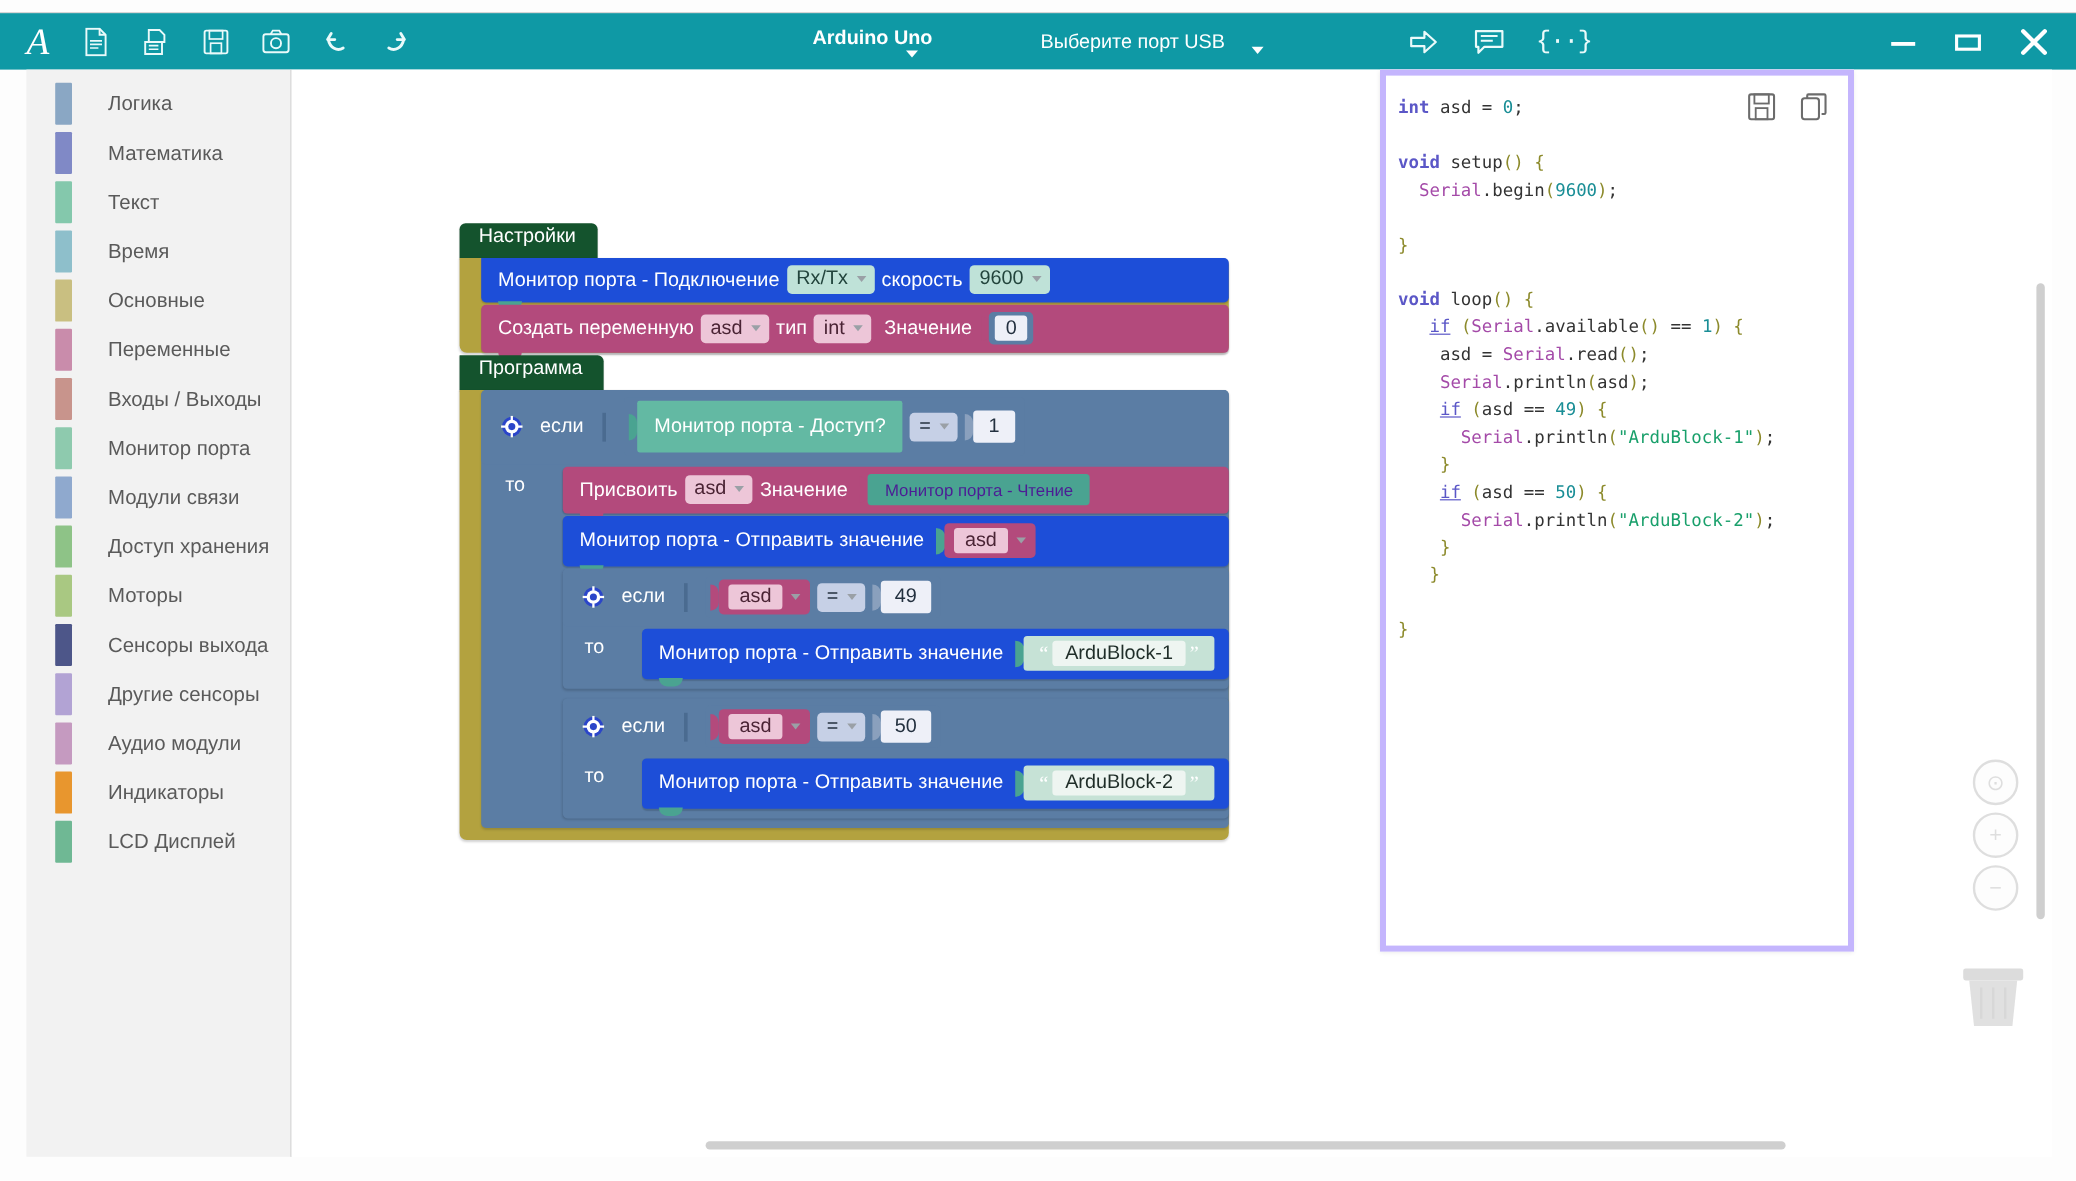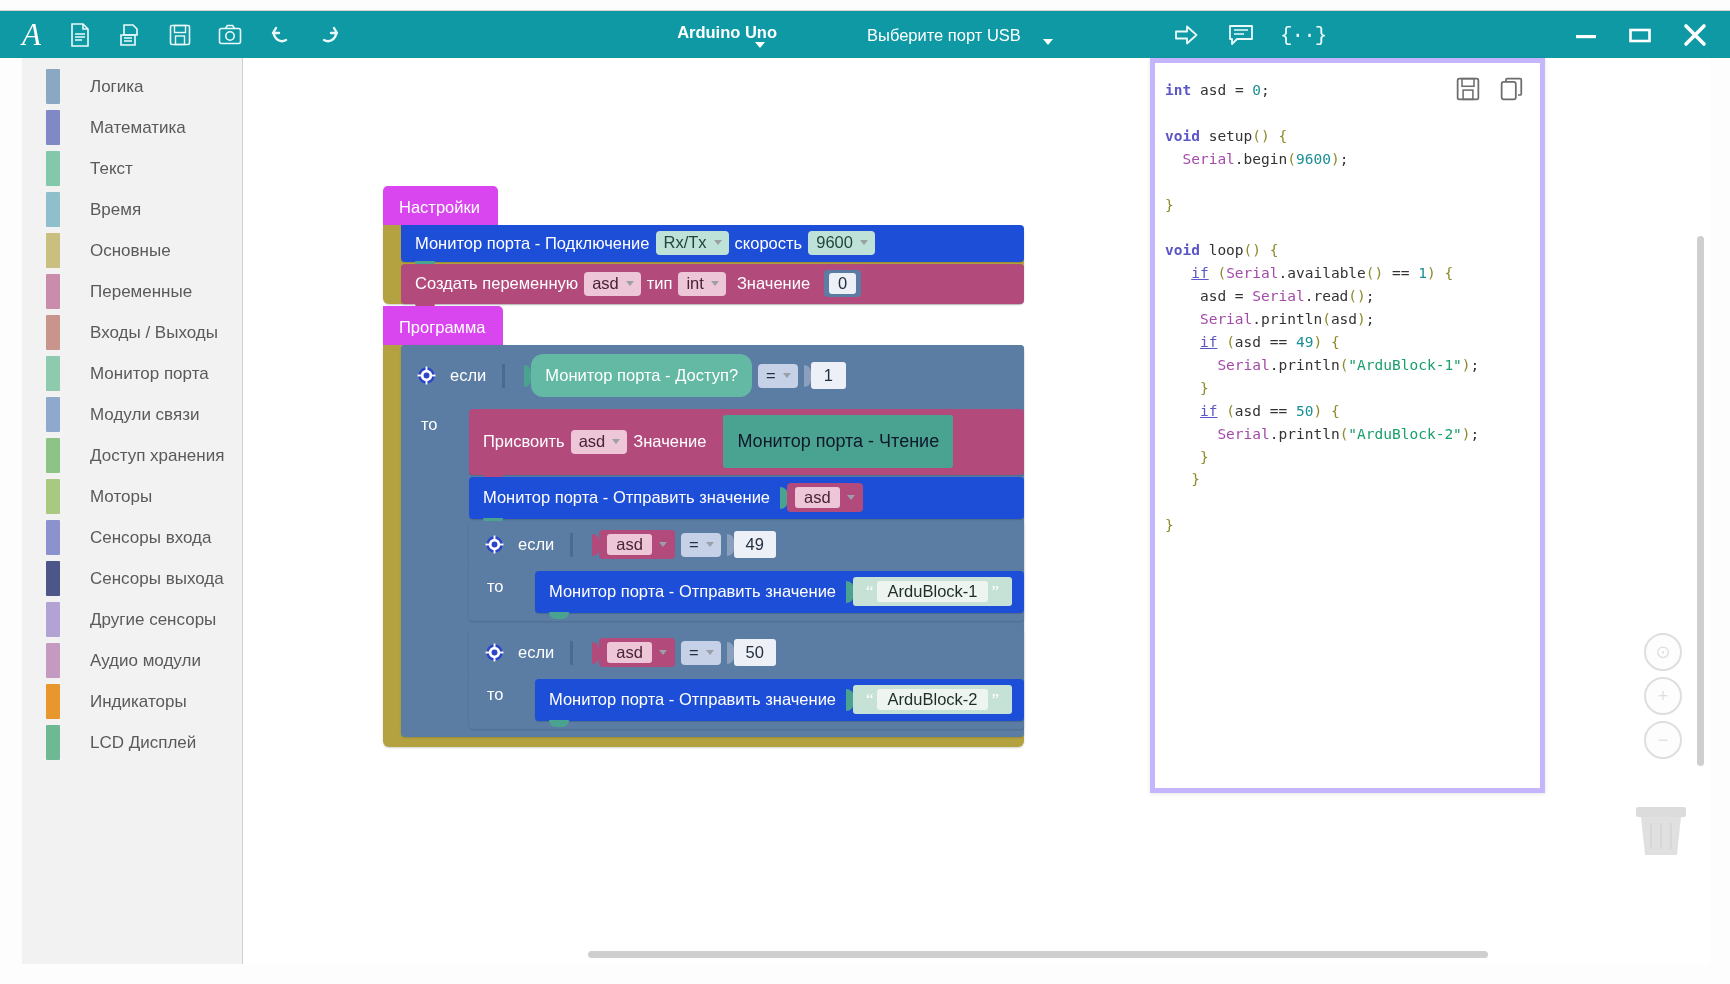--- a/index.html
+++ b/index.html
@@ -92,25 +92,25 @@
     background:#cfcfcf;border-radius:4px;
   }
   .vscroll{
     position:absolute;right:6px;top:178px;width:7px;height:530px;
     background:#cfcfcf;border-radius:4px;
   }
   
   .blocks{position:absolute;left:140px;top:128px;}
   .hat{
     position:relative;
-    background:#d946ef;
+    background:#14532d;
     color:#ffffff;
     font-size:16.5px;
     border-radius:5px 5px 0 0;
-    padding:12px 18px 8px 16px;
+    padding:2px 18px 8px 16px;
     display:inline-block;
     box-shadow:0 1px 1px rgba(0,0,0,.18);
   }
   .wrapper{
     background:#b3a23f;
     border-radius:0 6px 6px 6px;
     padding:0 0 0 18px;
     position:relative;
     box-shadow:0 1px 2px rgba(0,0,0,.18);
   }
@@ -332,24 +332,20 @@
         <span class="swatch" style="background:#8fa9ce"></span>
         <span class="cat-label">Модули связи</span>
       </div>
       <div class="cat">
         <span class="swatch" style="background:#8ec387"></span>
         <span class="cat-label">Доступ хранения</span>
       </div>
       <div class="cat">
         <span class="swatch" style="background:#a9c882"></span>
         <span class="cat-label">Моторы</span>
-      </div>
-      <div class="cat">
-        <span class="swatch" style="background:#8b92cd"></span>
-        <span class="cat-label">Сенсоры входа</span>
       </div>
       <div class="cat">
         <span class="swatch" style="background:#4d5689"></span>
         <span class="cat-label">Сенсоры выхода</span>
       </div>
       <div class="cat">
         <span class="swatch" style="background:#b2a3d4"></span>
         <span class="cat-label">Другие сенсоры</span>
       </div>
       <div class="cat">
@@ -433,21 +429,21 @@
                   <rect x="0.6" y="9" width="4" height="2"></rect>
                     <rect x="15.4" y="9" width="4" height="2"></rect>
                 </g>
               </svg>
             </span>
             <span>если</span>
             <span style="display:inline-block;width:9px;height:24px;border-left:3px solid #4a6b90;margin:0 6px 0 16px;"></span>
 
             <span style="display:inline-flex;align-items:center;background:#5b7da4;border-radius:4px;padding:3px 8px 3px 4px;">
               <span style="display:inline-block;width:7px;height:22px;background:#4aa391;border-radius:0 8px 8px 0;"></span>
-              <span style="background:#63b9a3;color:#ffffff;border-radius:12px;padding:12px 14px;font-size:16.5px;">Монитор порта - Доступ?</span>
+              <span style="background:#63b9a3;color:#ffffff;border-radius:2px;padding:12px 14px;font-size:16.5px;">Монитор порта - Доступ?</span>
               <span class="field f-blue" style="background:#c6d0e6;">
                 <span>=</span>
                 <span class="fcaret"></span>
               </span>
               <span style="display:inline-block;width:7px;height:22px;background:#8aa0bd;border-radius:0 8px 8px 0;"></span>
               <span style="background:#eef0f8;color:#23303f;border-radius:3px;padding:4px 13px;font-size:16.5px;">1</span>
             </span>
           </div>
 
           <div style="display:flex;align-items:flex-start;">
@@ -456,21 +452,21 @@
             <div style="padding-top:2px;">
 
               <div class="blk pink" style="border-radius:4px;">
                 <span>Присвоить</span>
                 <span class="field f-pink">
                   <span>asd</span>
                   <span class="fcaret"></span>
                 </span>
                 <span>Значение</span>
                 <span style="display:inline-block;width:8px;height:22px;background:#b34a7c;border-radius:0 9px 9px 0;margin-left:10px;"></span>
-                <span style="background:#4aa391;color:#0f172a;border-radius:3px;padding:16px 14px;margin-left:-1px;font-size:18px;">Монитор порта - Чтение</span>
+                <span style="background:#4aa391;color:#4c1d95;border-radius:3px;padding:5px 14px;margin-left:-1px;font-size:14px;">Монитор порта - Чтение</span>
                 <span class="notch" style="background:#b34a7c;"></span>
               </div>
 
               <div class="blk teal" style="margin-top:2px;">
                 <span>Монитор порта - Отправить значение</span>
                 <span style="display:inline-block;width:8px;height:22px;background:#4aa391;border-radius:0 9px 9px 0;margin-left:10px;"></span>
                 <span class="field f-pink" style="background:#b34a7c;padding:4px 8px;margin-left:-1px;">
                   <span style="background:#edc6d8;color:#4a2334;border-radius:3px;padding:1px 9px;display:inline-block;">asd</span>
                   <span class="fcaret"></span>
                 </span>

